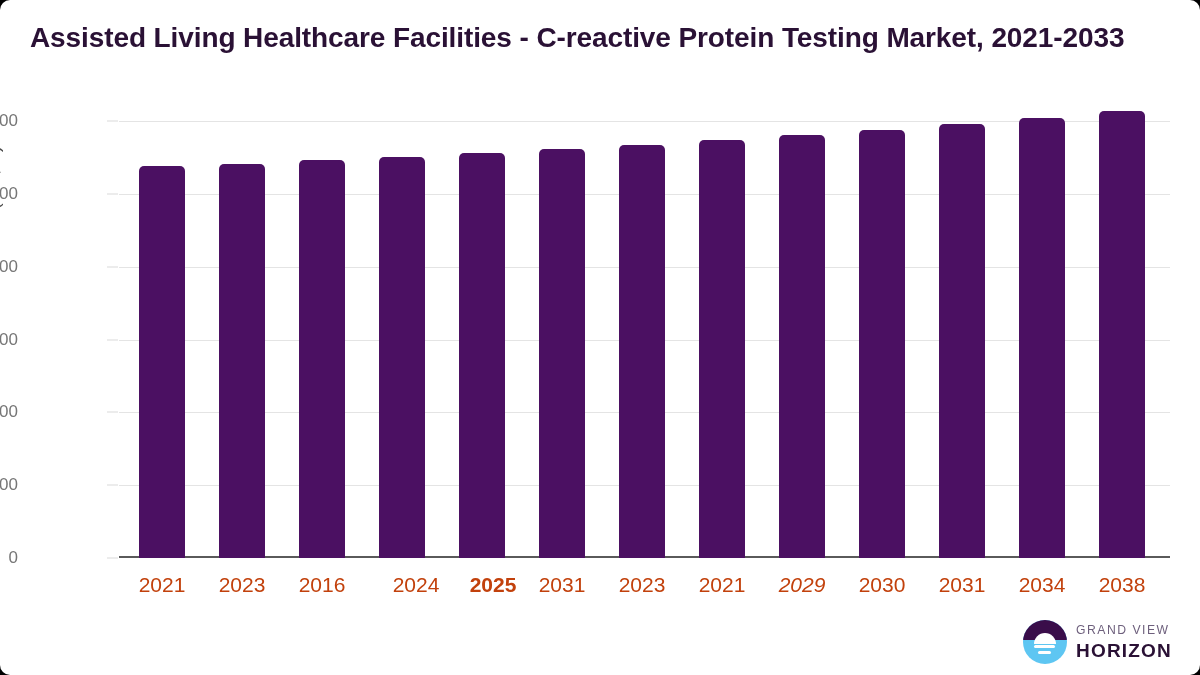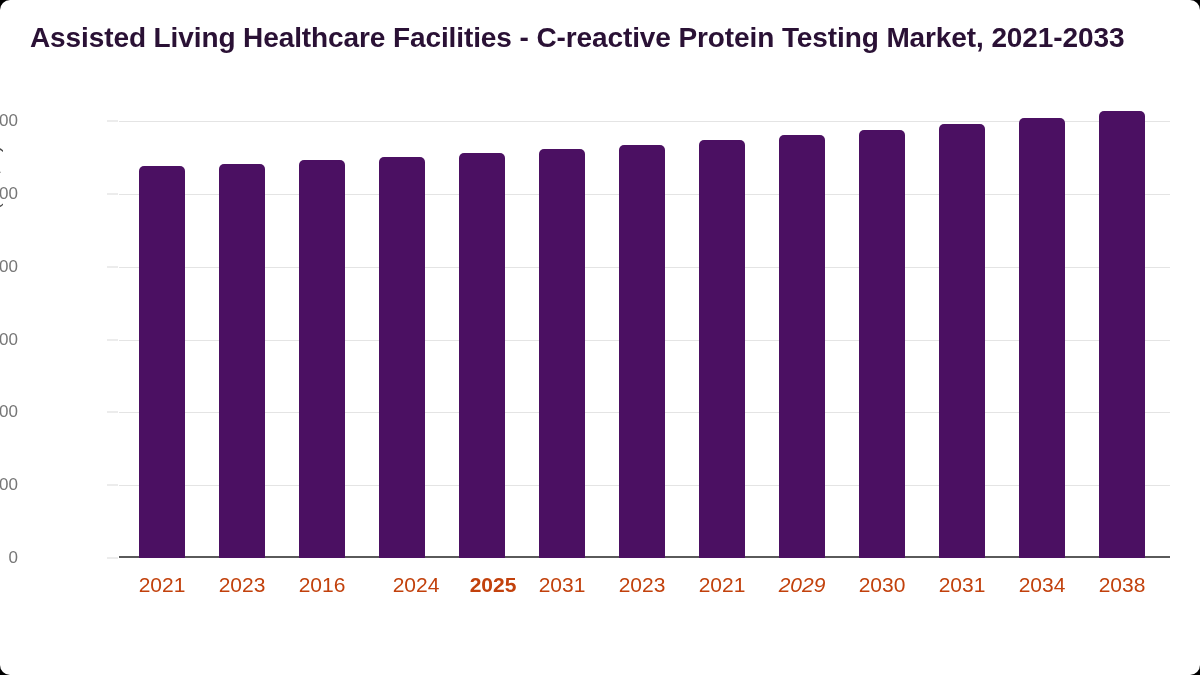--- a/index.html
+++ b/index.html
@@ -246,14 +246,26 @@
       <div class="xtick-label" style="left: 587px;">2023</div>
       <div class="xtick-label" style="left: 667px;">2021</div>
       <div class="xtick-label" style="left: 747px; font-style: italic;">2029</div>
       <div class="xtick-label" style="left: 827px;">2030</div>
       <div class="xtick-label" style="left: 907px;">2031</div>
       <div class="xtick-label" style="left: 987px;">2034</div>
       <div class="xtick-label" style="left: 1067px;">2038</div>
     </div>
 
 
+  <div class="logo">
+    <div class="logo-mark">
+      <div class="top-half"></div>
+      <div class="dome"></div>
+      <div class="bar1"></div>
+      <div class="bar2"></div>
+    </div>
+    <div class="logo-text">
+      <div class="line1">GRAND VIEW</div>
+      <div class="line2">HORIZON</div>
+    </div>
+  </div>
 
 </div>
 
 </body></html>

